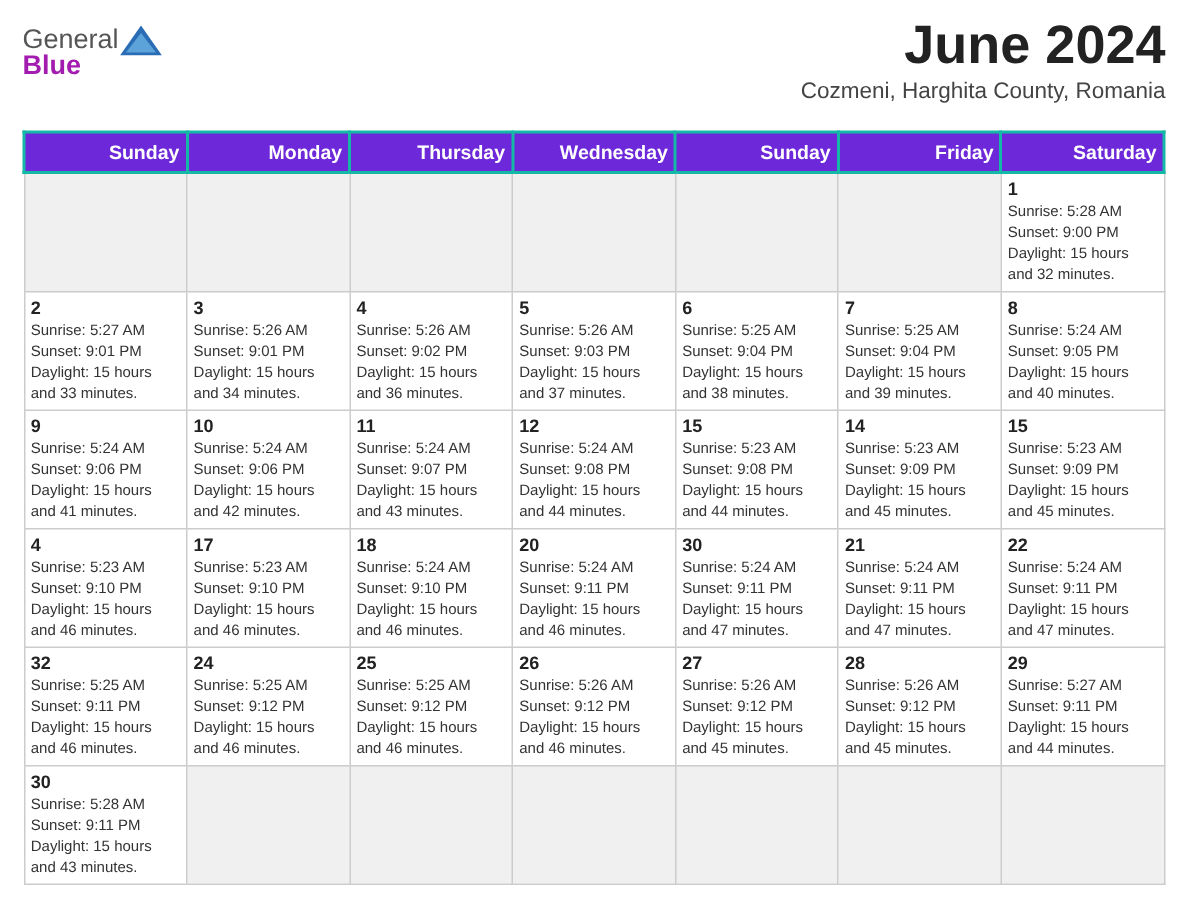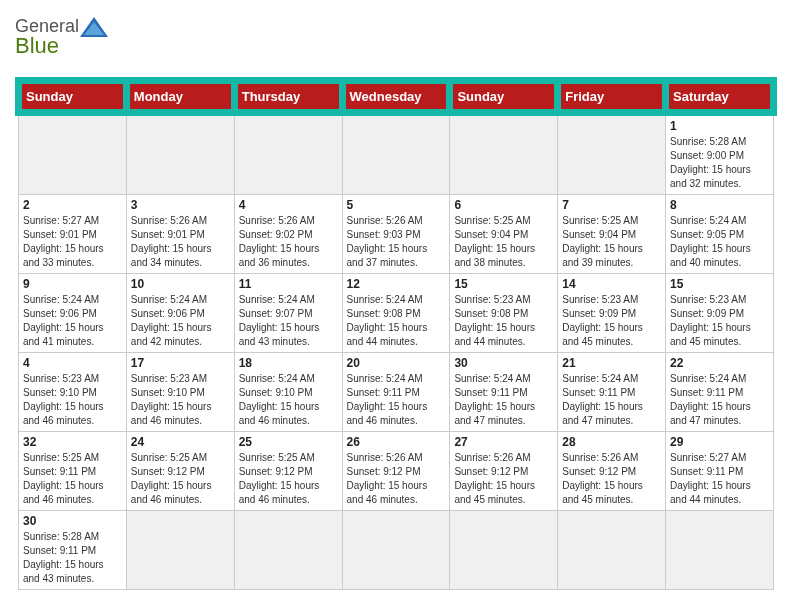--- a/index.html
+++ b/index.html
@@ -34,27 +34,27 @@
       font-size: 15px;
       color: #444;
       margin-top: 2px;
     }
     table {
       width: 100%;
       border-collapse: collapse;
       table-layout: fixed;
     }
     thead tr th {
-      background: #b91c1c;
+      background: #6d28d9;
       color: #fff;
       font-size: 13px;
       font-weight: bold;
       padding: 5px 4px;
-      border: 7px solid #14b8a6;
-      text-align: left;
+      border: 2px solid #14b8a6;
+      text-align: right;
     }
     tbody tr td {
       vertical-align: top;
       border: 1px solid #ccc;
       padding: 3px 4px;
       font-size: 10px;
       color: #333;
       min-height: 70px;
       background: #fff;
     }
@@ -83,22 +83,26 @@
 <div class="header-section">
   <div class="logo-area">
     <div>
       <div style="display:flex;align-items:center;">
         <span style="font-size:18px;color:#555;">General</span>
         <svg width="28" height="20" viewBox="0 0 28 20" style="margin:0 1px;">
           <polygon points="14,0 28,20 0,20" fill="#2a6db5"></polygon>
           <polygon points="14,5 24,18 4,18" fill="#5ba3d9"></polygon>
         </svg>
       </div>
-      <div style="font-size:22px;color:#4d7c0f;font-weight:normal;margin-top:-4px;">Blue</div>
+      <div style="font-size:18px;color:#a21caf;font-weight:bold;margin-top:-4px;">Blue</div>
     </div>
+  </div>
+  <div class="title-area">
+    <div class="calendar-title">June 2024</div>
+    <div class="calendar-subtitle">Cozmeni, Harghita County, Romania</div>
   </div>
 </div>
 
 <table>
   <thead>
     <tr>
     <th>Sunday</th>
         <th>Monday</th>
         <th>Thursday</th>
         <th>Wednesday</th>

